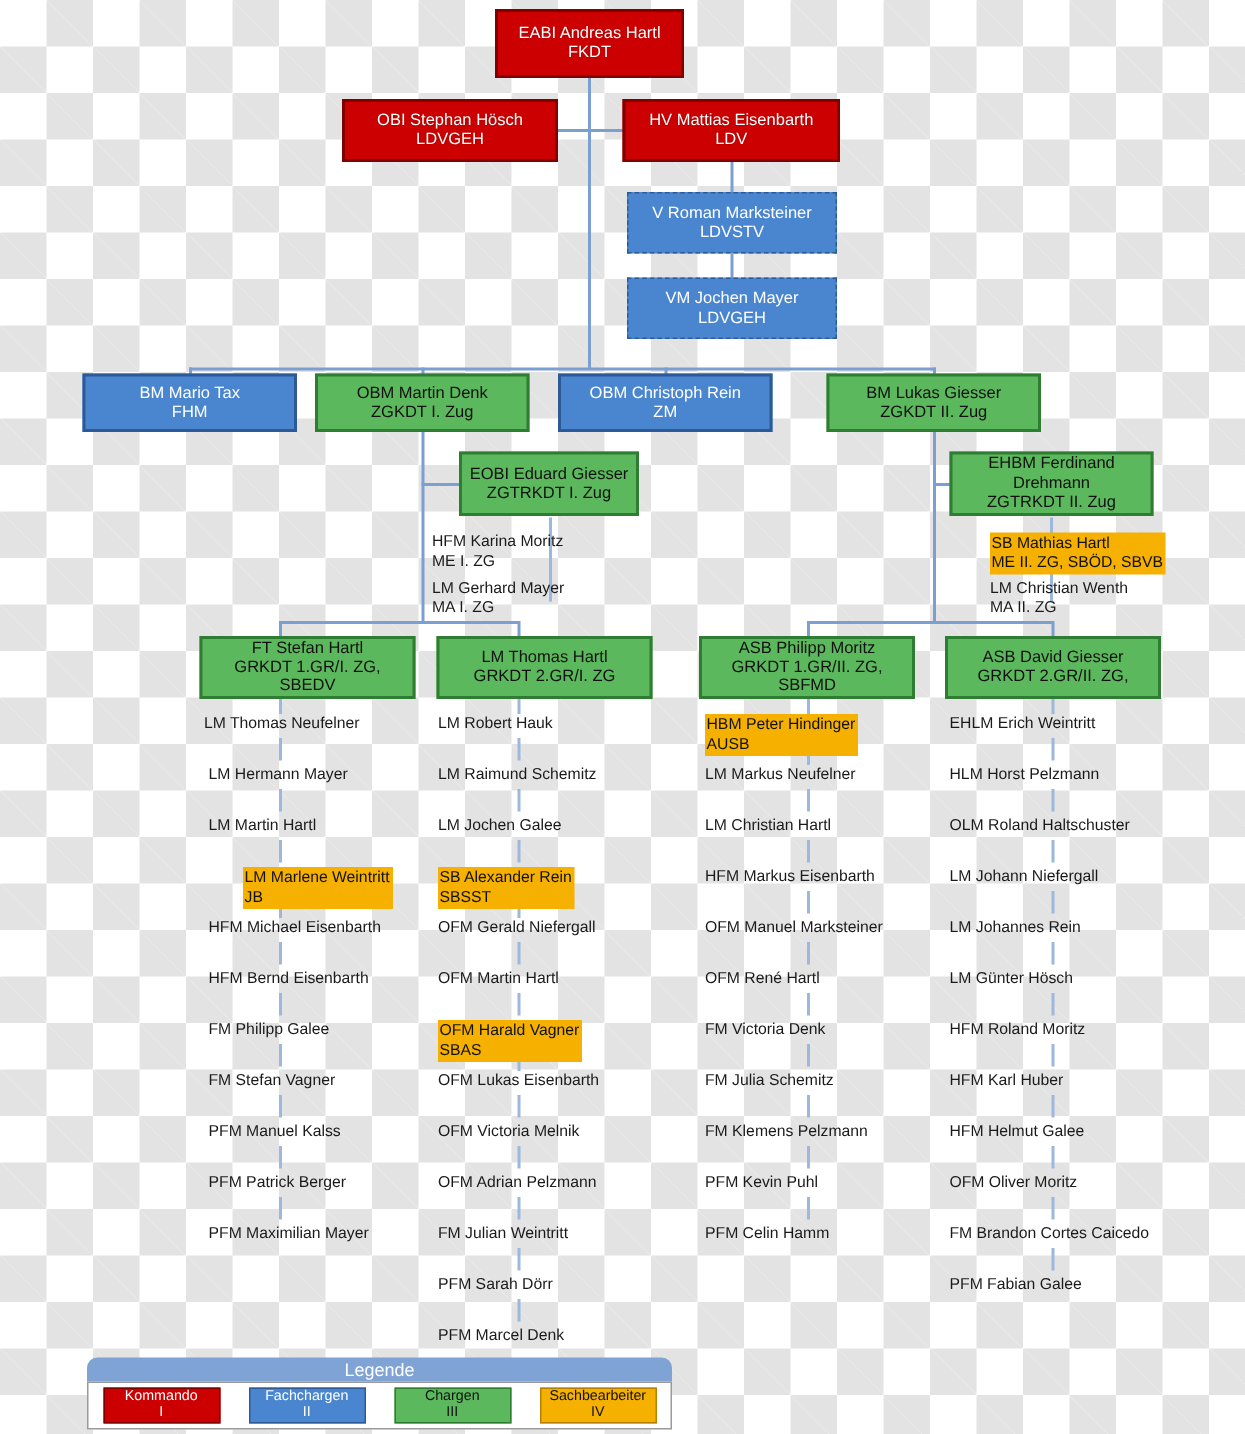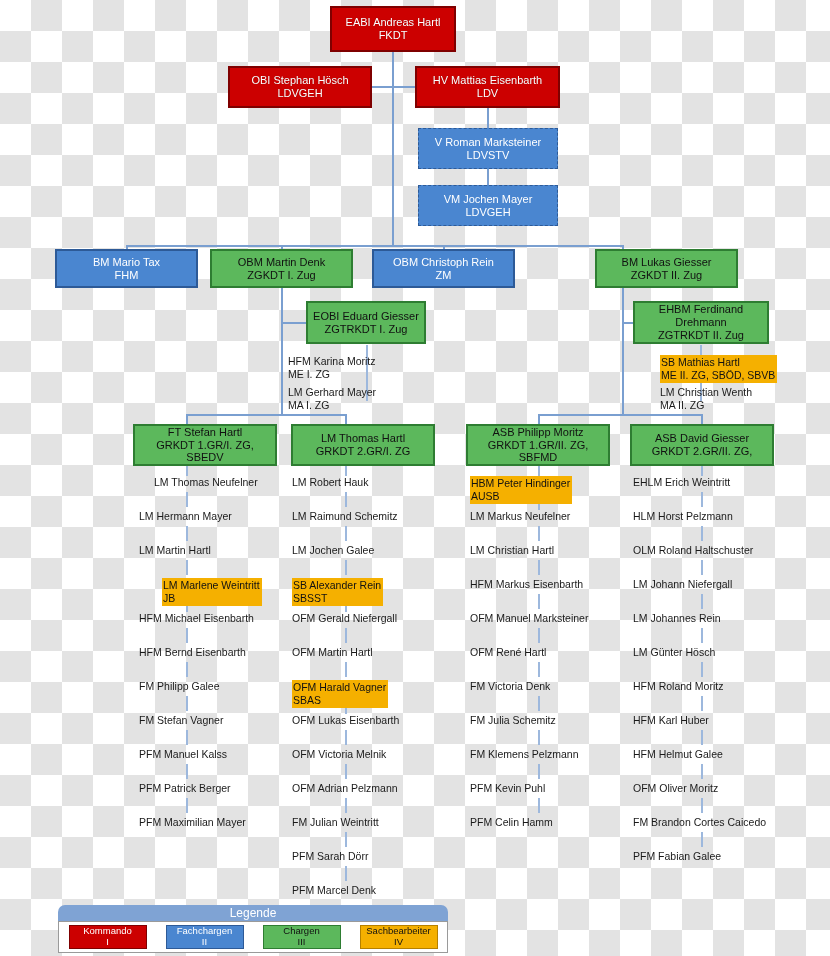--- a/index.html
+++ b/index.html
@@ -171,21 +171,21 @@
   <div class="box green" style="left:210px; top:249px; width:143px; height:39px;">
     <span class="l1">OBM Martin Denk</span>
     <span class="l2">ZGKDT I. Zug</span>
   </div>
 
   <div class="box blue" style="left:372px; top:249px; width:143px; height:39px;">
     <span class="l1">OBM Christoph Rein</span>
     <span class="l2">ZM</span>
   </div>
 
-  <div class="box green" style="left:551px; top:249px; width:143px; height:39px;margin-left:44px;">
+  <div class="box green" style="left:551px; top:249px; width:143px; height:39px;">
     <span class="l1">BM Lukas Giesser</span>
     <span class="l2">ZGKDT II. Zug</span>
   </div>
 
   <div class="box green" style="left:306px; top:301px; width:120px; height:43px;">
     <span class="l1">EOBI Eduard Giesser</span>
     <span class="l2">ZGTRKDT I. Zug</span>
   </div>
 
   <div class="box green" style="left:633px; top:301px; width:136px; height:43px;">
@@ -222,21 +222,21 @@
   <div class="box green" style="left:466px; top:424px; width:144px; height:42px;">
     <span class="l1">ASB Philipp Moritz</span>
     <span class="l2">GRKDT 1.GR/II. ZG, SBFMD</span>
   </div>
   <div class="box green" style="left:630px; top:424px; width:144px; height:42px;">
     <span class="l1">ASB David Giesser</span>
     <span class="l2">GRKDT 2.GR/II. ZG,</span>
   </div>
 
   <div id="cols">
-      <div class="lbl" style="left: 154px; top: 476px;"><span>LM Thomas Neufelner</span></div>
+      <div class="lbl" style="left: 136px; top: 476px;"><span>LM Thomas Neufelner</span></div>
       <div class="ln v thin" style="left: 186px; top: 492px; height: 15px;"></div>
       <div class="lbl" style="left: 139px; top: 510px;"><span>LM Hermann Mayer</span></div>
       <div class="ln v thin" style="left: 186px; top: 526px; height: 15px;"></div>
       <div class="lbl" style="left: 139px; top: 544px;"><span>LM Martin Hartl</span></div>
       <div class="ln v thin" style="left: 186px; top: 560px; height: 15px;"></div>
       <div class="lbl sb" style="left: 139px; top: 578px; margin-left: 23px;"><span>LM Marlene Weintritt</span><span class="l2">JB</span></div>
       <div class="ln v thin" style="left: 186px; top: 606px; height: 6px;"></div>
       <div class="lbl" style="left: 139px; top: 612px;"><span>HFM Michael Eisenbarth</span></div>
       <div class="ln v thin" style="left: 186px; top: 628px; height: 15px;"></div>
       <div class="lbl" style="left: 139px; top: 646px;"><span>HFM Bernd Eisenbarth</span></div>

